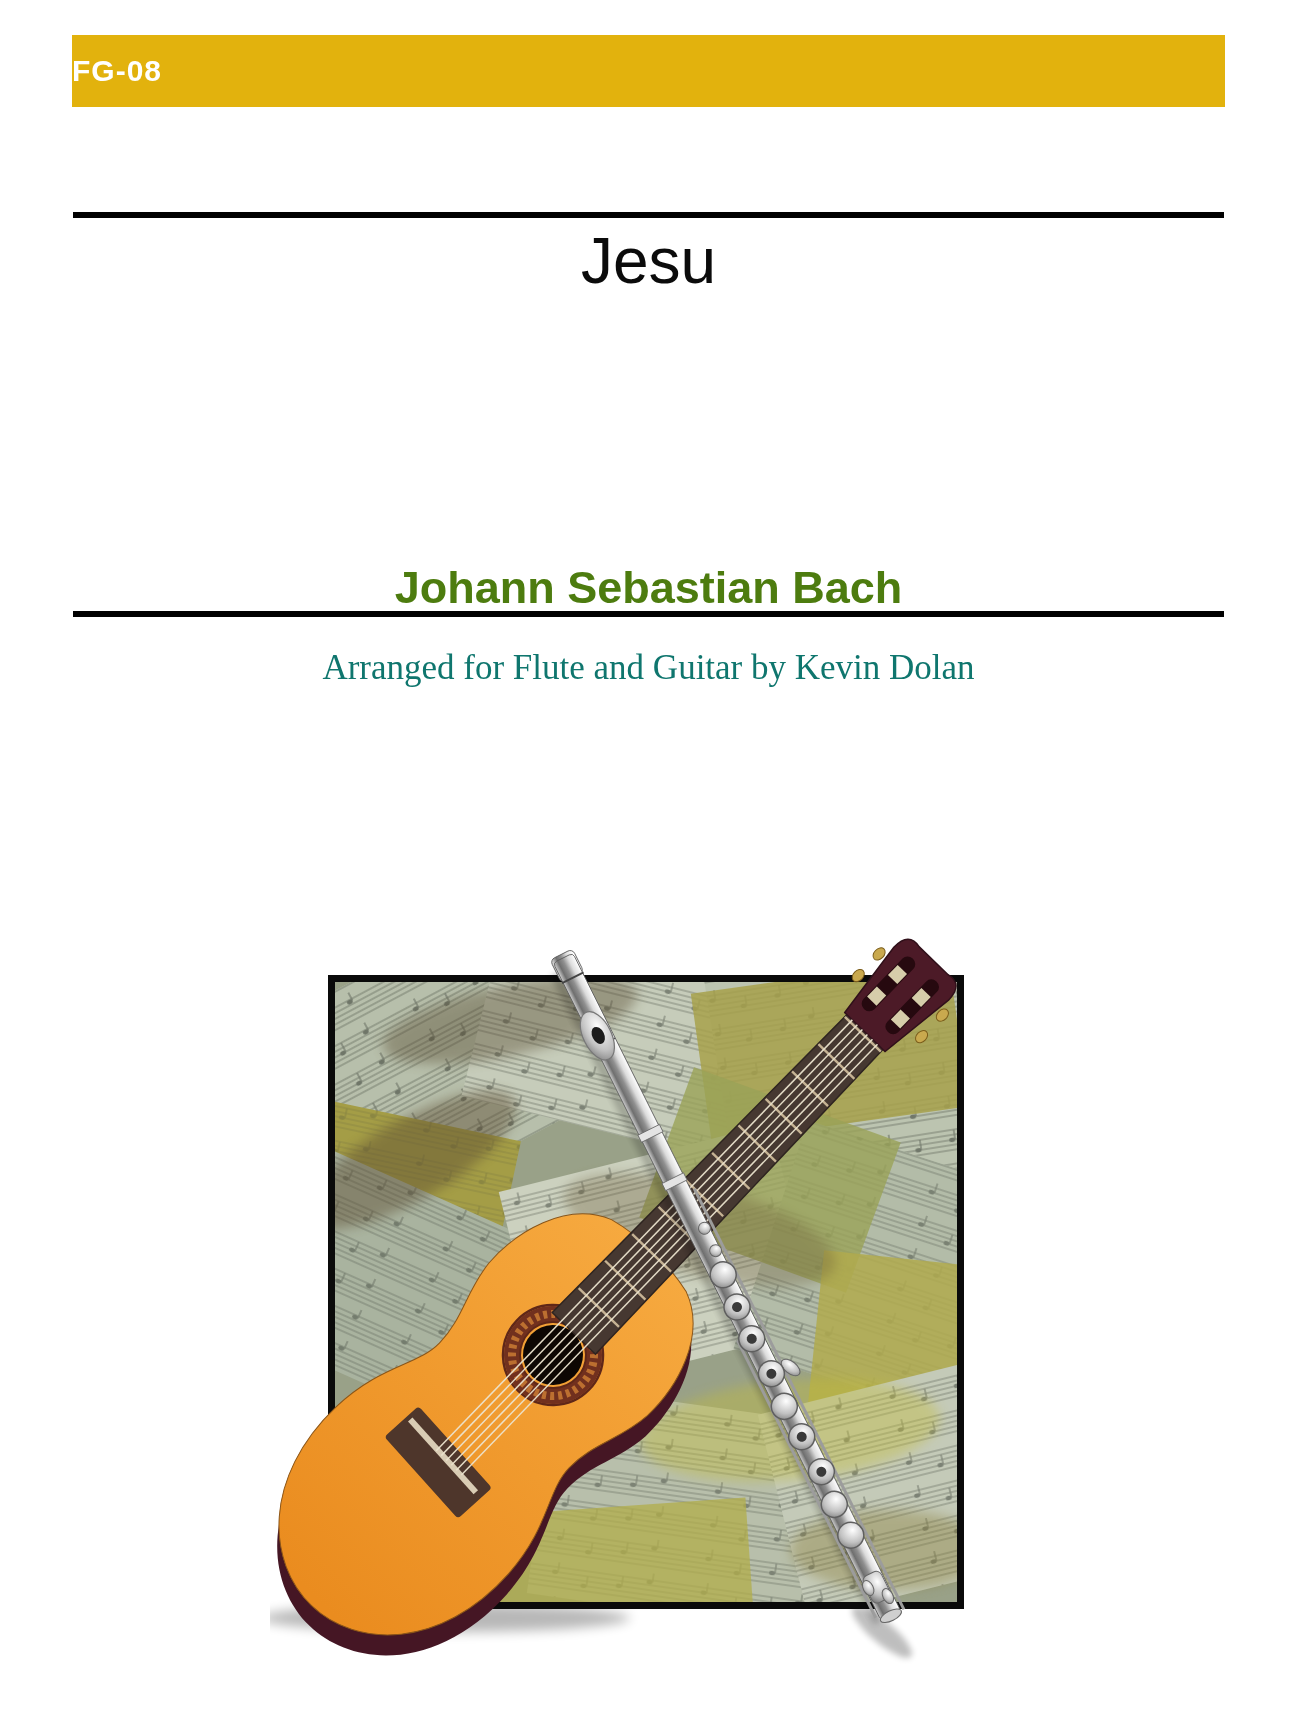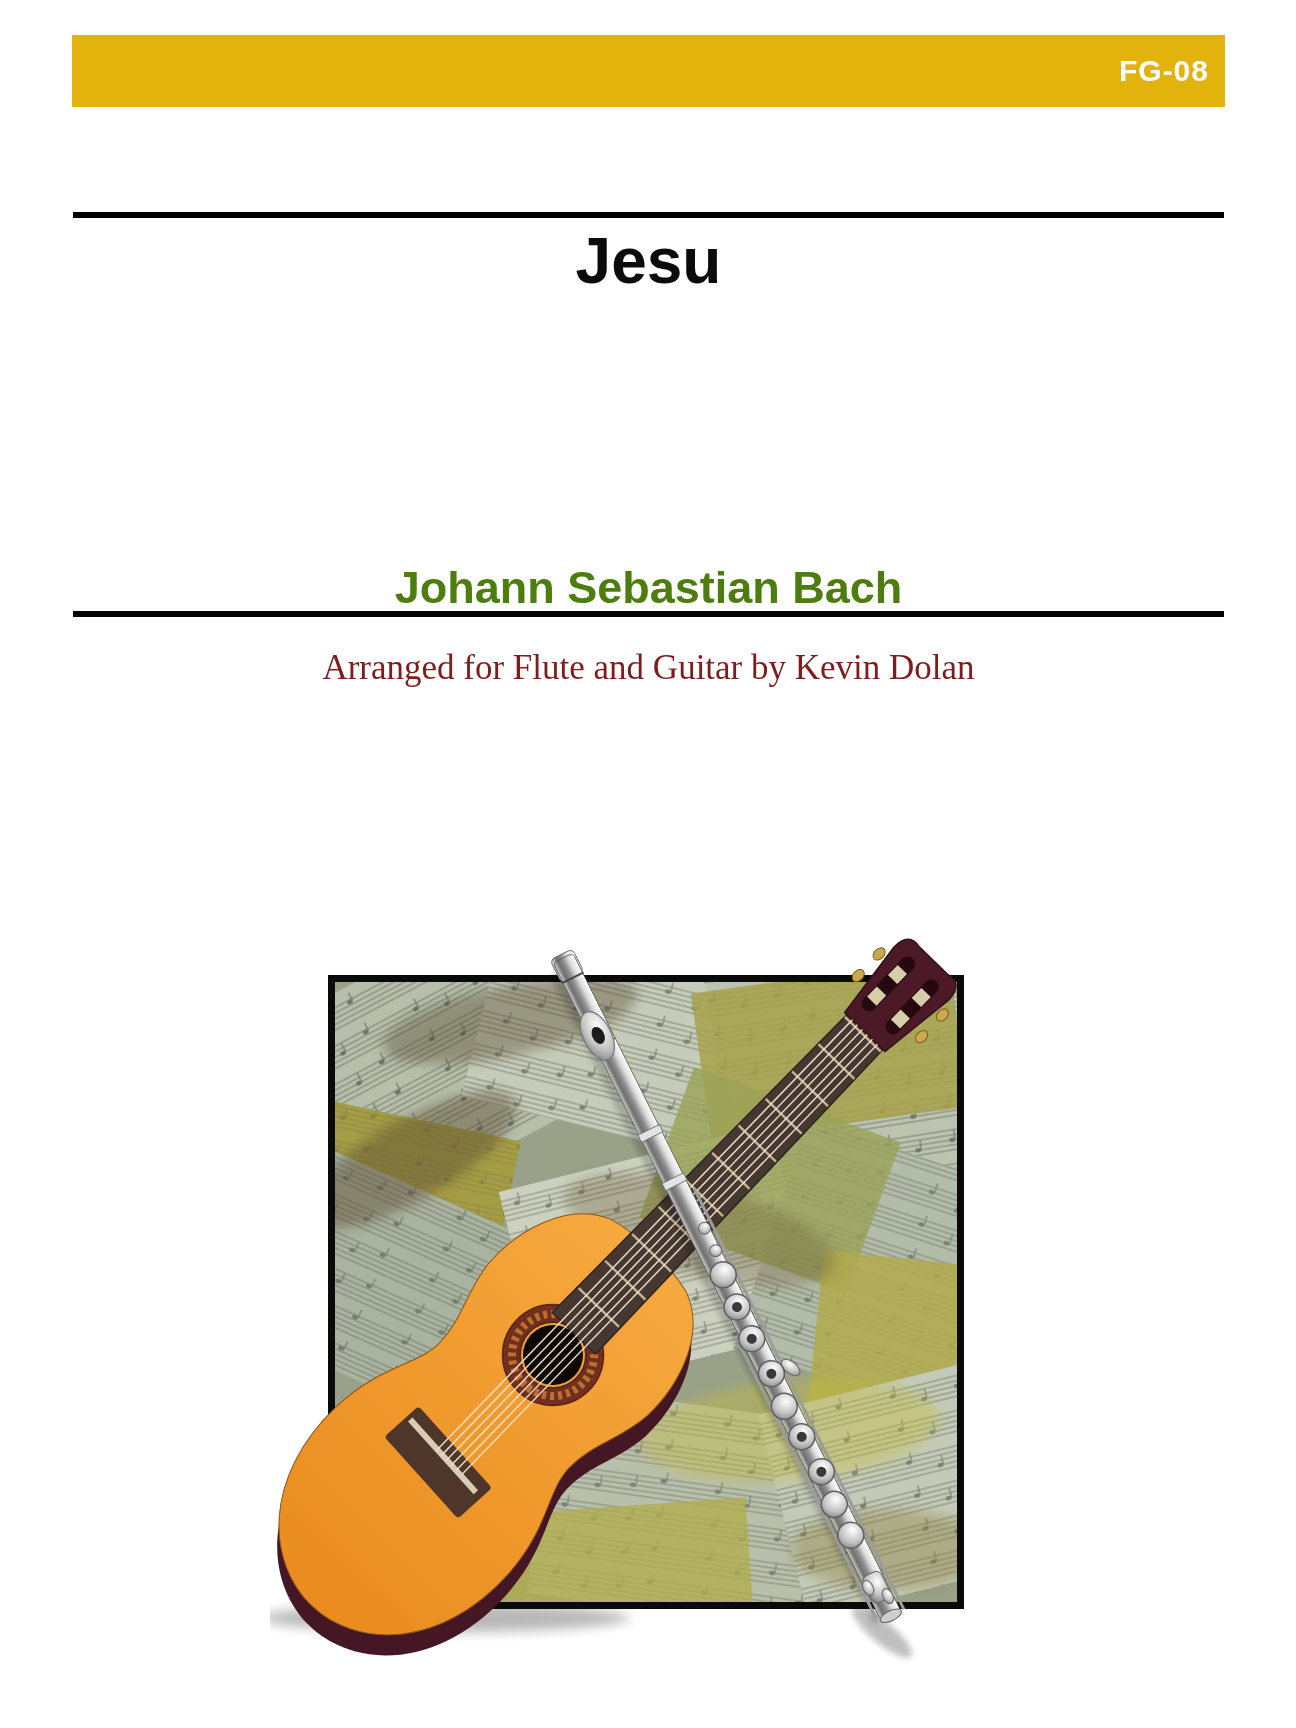--- a/index.html
+++ b/index.html
@@ -2,42 +2,42 @@
 <html><head>
 <meta charset="utf-8">
 <style>
   html,body { margin:0; padding:0; }
   body {
     width:1296px; height:1728px; position:relative; background:#ffffff;
     font-family:"Liberation Sans", sans-serif; overflow:hidden;
   }
   .banner {
     position:absolute; left:72px; top:35px; width:1153px; height:72px;
-    background:#E2B20D; display:flex; align-items:center; justify-content:flex-end;
-    padding-right:16px; box-sizing:border-box;
+    background:#E2B20D; display:flex; align-items:center; 
+    padding-right:29px; box-sizing:border-box;
   }
   .catalog {
     color:#ffffff; font-weight:bold; font-size:30px; letter-spacing:1px;
   }
   .rule {
     position:absolute; left:73px; width:1151px; height:6px; background:#000000;
   }
   #rule-top { top:212px; }
   #rule-composer { top:611px; }
   .title {
     position:absolute; left:73px; top:224px; width:1151px; text-align:center;
-    font-size:64px; font-weight:700; color:#0b0b0b;
+    font-size:64px; font-weight:400; color:#0b0b0b;
   }
   .composer {
     position:absolute; left:73px; top:562px; width:1151px; text-align:center;
     font-size:45px; font-weight:700; color:#4d7c0f;
   }
   .credit {
     position:absolute; left:73px; top:648px; width:1151px; text-align:center;
-    font-family:"Liberation Serif", serif; font-size:35px; color:#7f1d1d;
+    font-family:"Liberation Serif", serif; font-size:35px; color:#0f766e;
   }
   .art {
     position:absolute; left:270px; top:930px; width:720px; height:750px;
   }
 </style>
 </head>
 <body>
 
 <div class="banner">
   <span class="catalog">FG-08</span>

